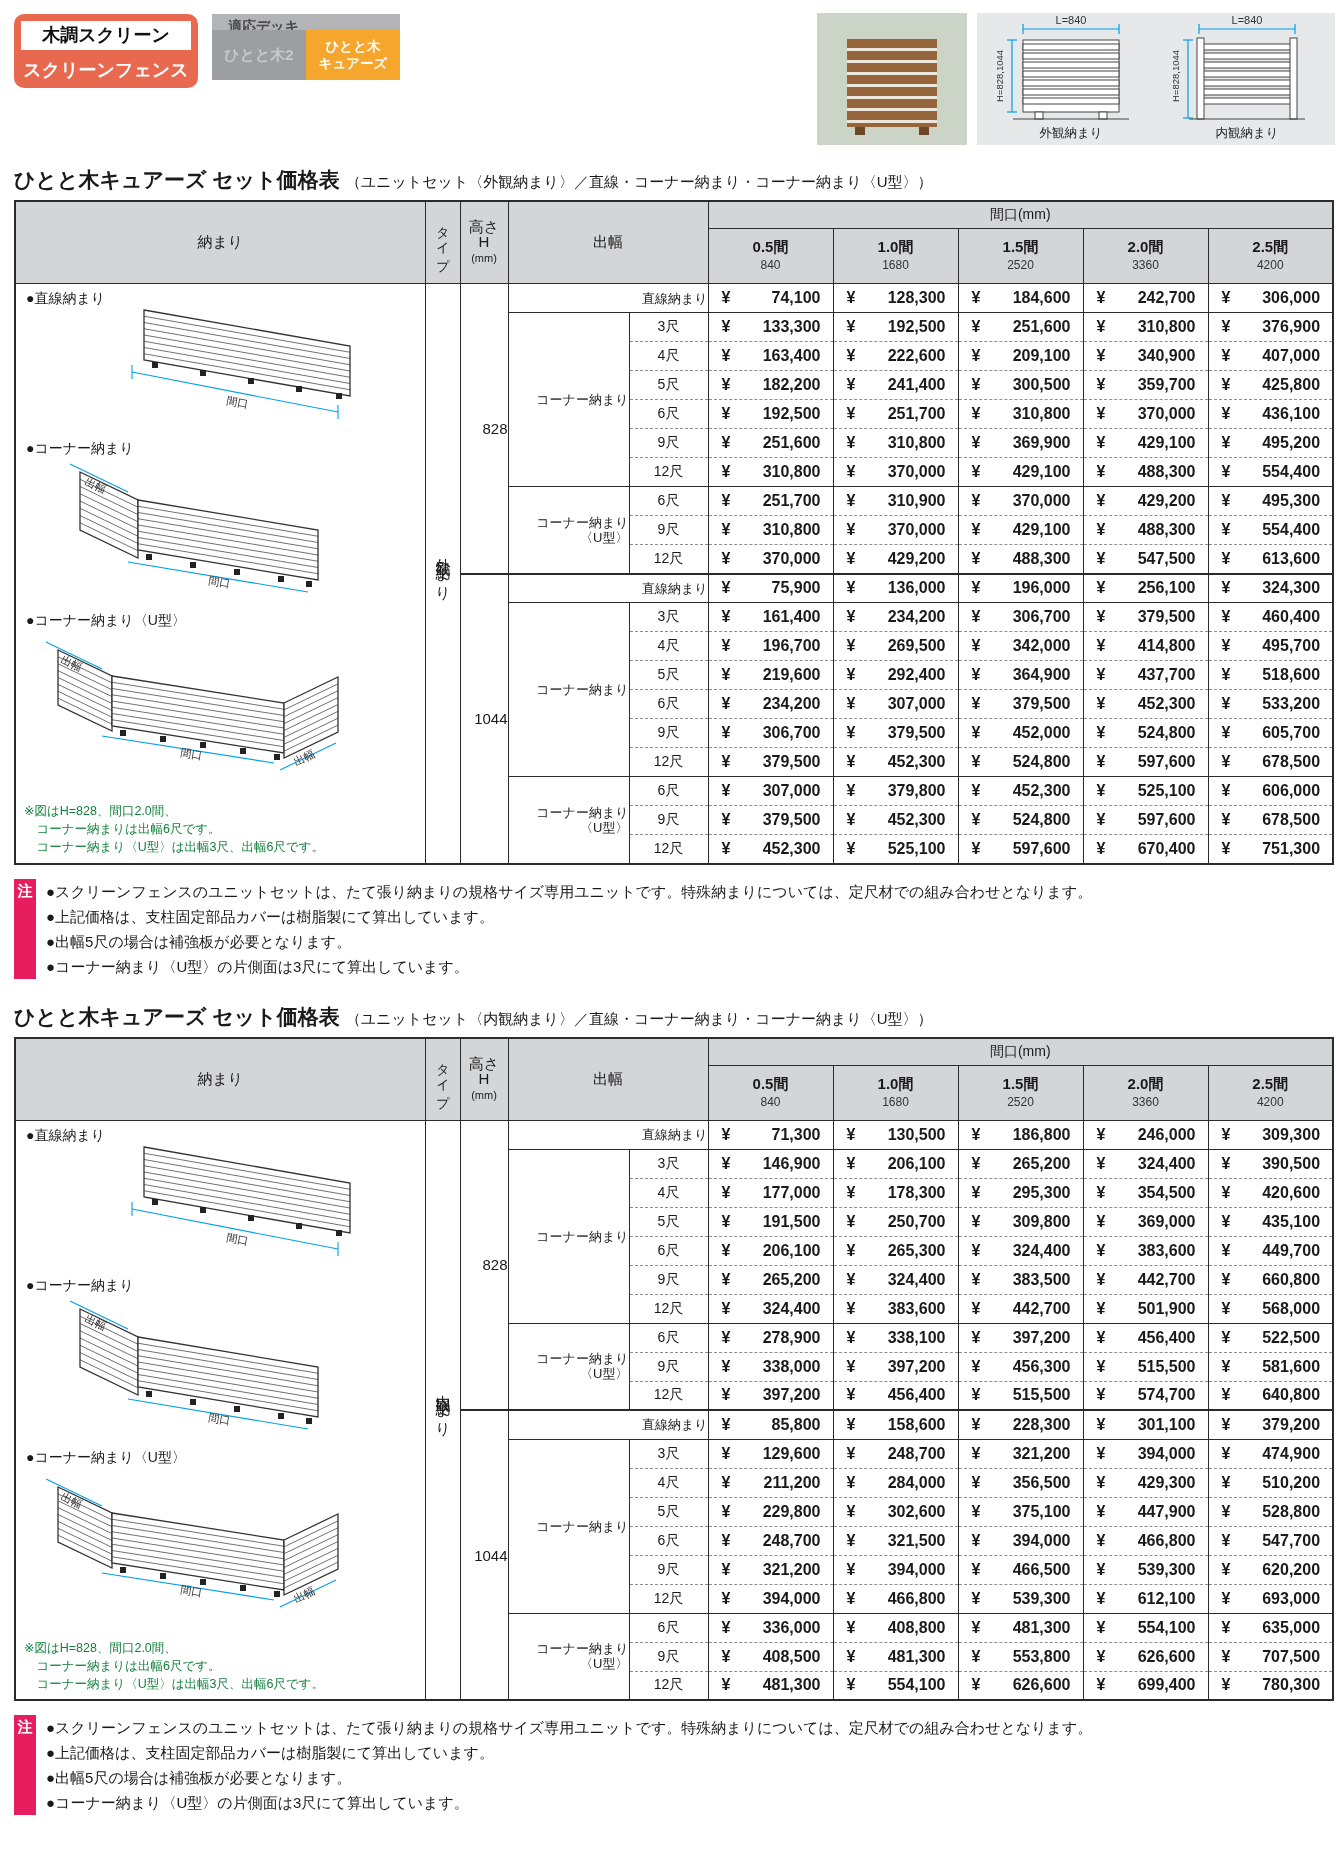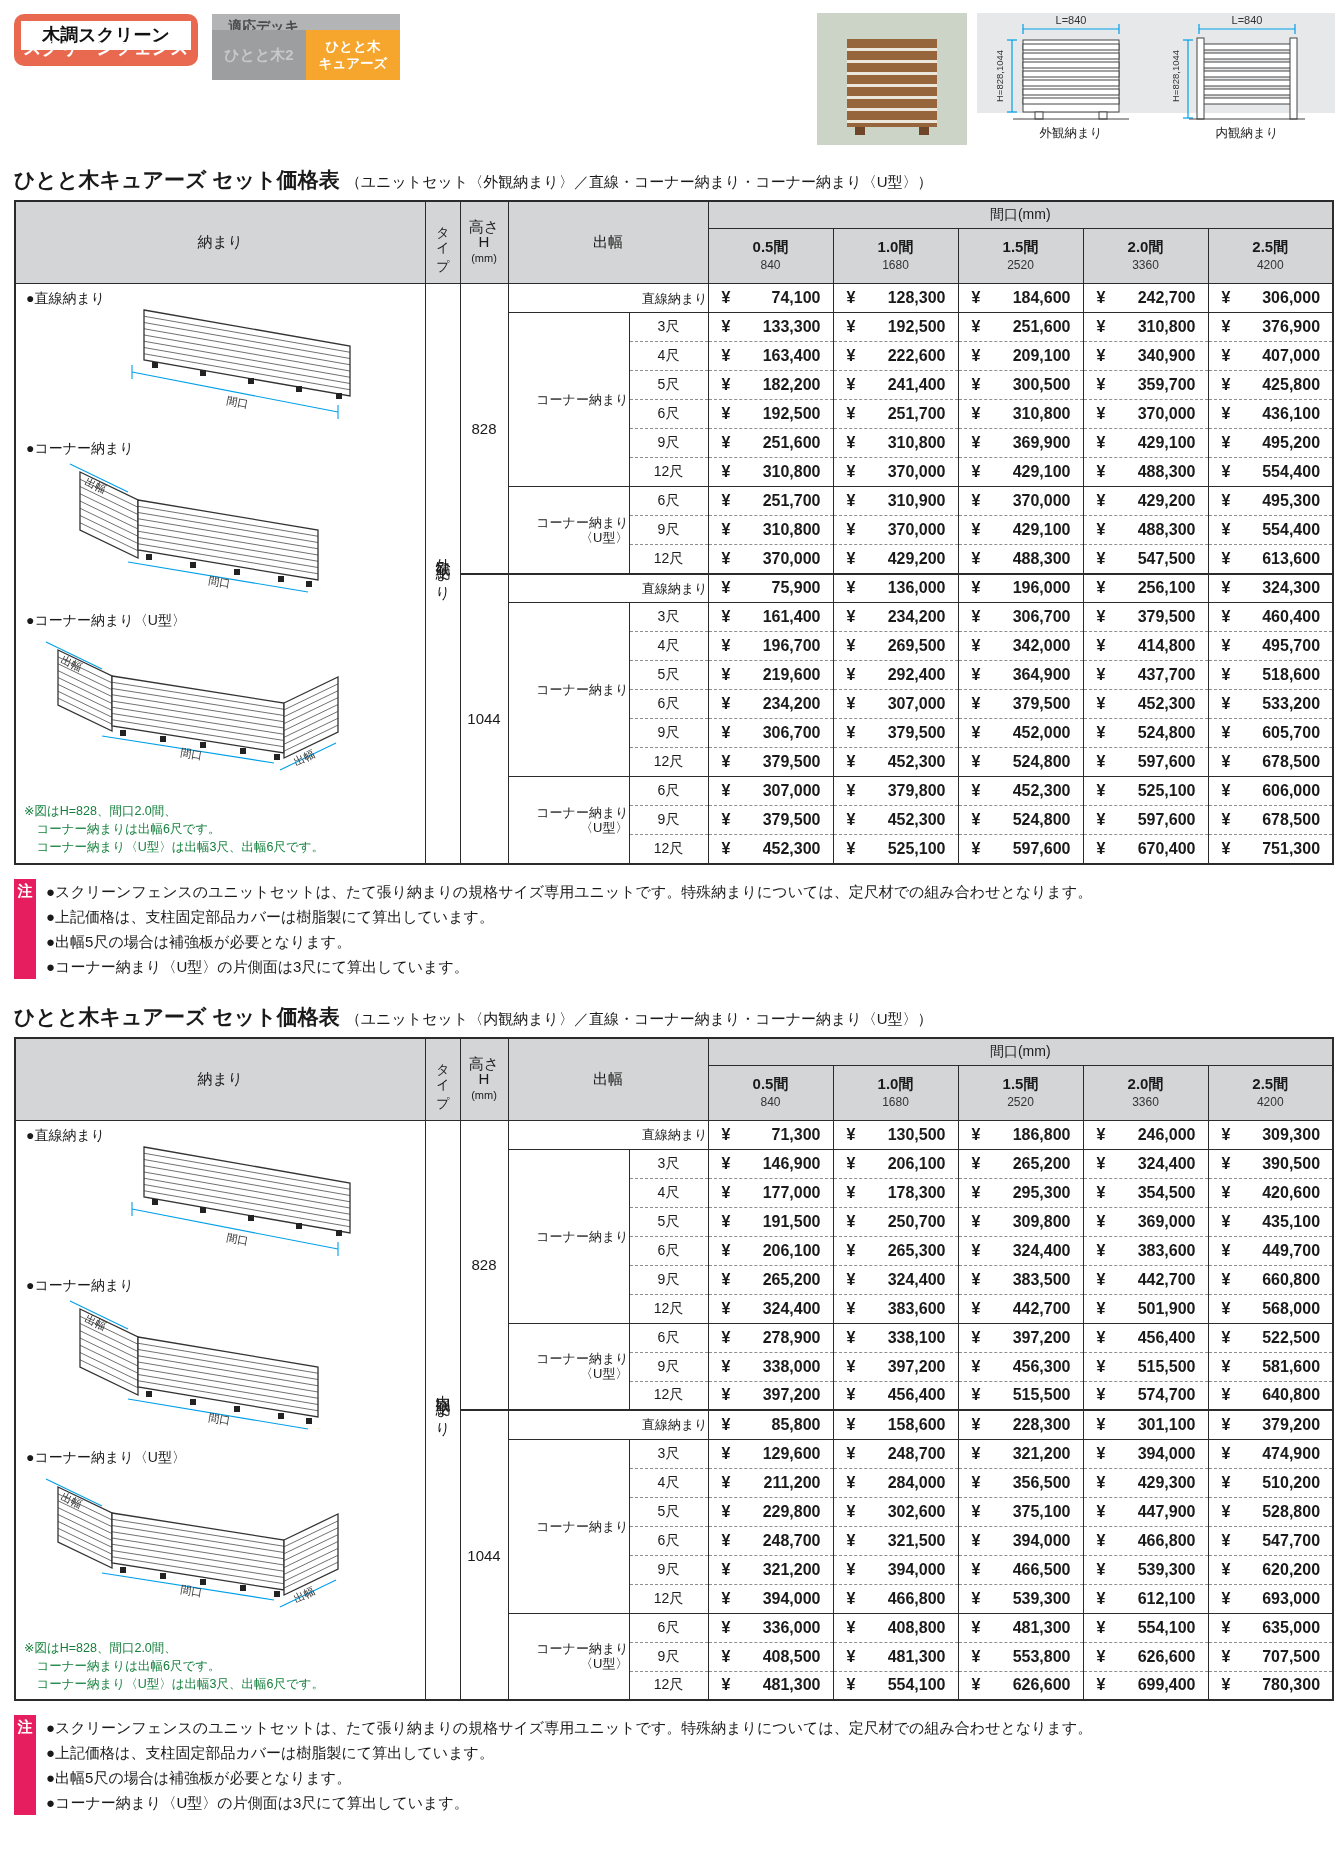--- a/index.html
+++ b/index.html
@@ -1,36 +1,36 @@
 <!DOCTYPE html>
 <html><head>
 <meta charset="utf-8">
 <style>
   html,body{margin:0;padding:0;background:#fff;}
   body{width:1336px;font-family:"Liberation Sans","DejaVu Sans",sans-serif;color:#1a1a1a;}
   .page{position:relative;width:1336px;min-height:1872px;overflow:hidden;}
 
   
   .header{position:relative;height:150px;}
-  .badge{position:absolute;left:14px;top:14px;width:184px;height:52px;background:#e96950;border-radius:10px;}
+  .badge{position:absolute;left:14px;top:14px;width:184px;height:74px;background:#e96950;border-radius:10px;}
   .badge-top{position:absolute;left:7px;right:7px;top:7px;height:29px;background:#fff;color:#111;
     font-weight:bold;font-size:18px;line-height:29px;text-align:center;}
   .badge-bottom{position:absolute;left:0;right:0;bottom:6px;color:#fff;font-weight:bold;font-size:18px;text-align:center;}
   .deck{position:absolute;left:212px;top:14px;width:188px;}
   .deck-title{height:16px;background:#b3b4b5;color:#4a4a4a;font-weight:bold;font-size:14px;line-height:24px;padding-left:16px;}
   .deck-cells{display:flex;height:50px;}
   .deck-cell{flex:1;display:flex;flex-direction:column;justify-content:center;align-items:center;font-weight:bold;}
   .deck-cell.inactive{background:#9d9ea0;color:#c7c8c9;font-size:15px;}
   .deck-cell.active{background:#f6a62c;color:#fff;font-size:13.5px;line-height:17px;}
   .photo{position:absolute;left:817px;top:13px;width:150px;height:132px;background:#ccd4c7;}
   .photo-fence{position:absolute;left:30px;top:26px;width:90px;height:88px;
     background:repeating-linear-gradient(180deg,#96653c 0 9px,#ece7dc 9px 12px);}
   .photo-fence::before,.photo-fence::after{content:"";position:absolute;bottom:-8px;width:10px;height:8px;background:#6f4627;}
   .photo-fence::before{left:8px;} .photo-fence::after{right:8px;}
-  .diagbox{position:absolute;left:977px;top:13px;width:358px;height:100px;background:#e6e8ea;}
+  .diagbox{position:absolute;left:977px;top:13px;width:358px;height:132px;background:#e6e8ea;}
   .diag-svg{position:absolute;top:1px;}
   .blue{stroke:#00a0e9;stroke-width:1.2;fill:none;}
   .lw{stroke:#444;stroke-width:1;fill:#fff;}
 
   
   .sec-title{margin:16px 0 0 14px;}
   .t-big{font-size:21px;font-weight:bold;}
   .t-sub{font-size:15px;margin-left:6px;}
   #t2{margin-top:24px;}
 
@@ -47,21 +47,21 @@
   .hth .mm{font-size:11px;}
   .vtext{writing-mode:vertical-rl;text-orientation:upright;font-size:13px;letter-spacing:1px;margin:0 auto;}
   tbody tr{height:29px;}
   tbody td{padding:0;background:#fff;}
   tr.first td{border-top:1.5px solid #2b2b2b;}
   tr.dash td{border-top:1px dashed #8f8f8f;}
   tr.solid td{border-top:1px solid #2b2b2b;}
   tr.thick td{border-top:2.5px solid #2b2b2b;}
   .sec-label{font-size:13px;text-align:right;padding-left:8px;line-height:15px;}
   .shaku{text-align:center;font-size:14px;}
-  .h-cell{text-align:center;font-size:15px;}
+  .h-cell{text-align:right;font-size:15px;}
   .type-cell{text-align:center;vertical-align:middle;}
   .vtext2{writing-mode:vertical-rl;text-orientation:upright;font-size:15px;letter-spacing:3px;display:inline-block;}
   .price .pin{display:flex;justify-content:space-between;align-items:center;padding:0 12px 0 13px;font-weight:bold;font-size:16px;}
   .nomari-cell{vertical-align:top;}
   .nom-inner{position:relative;width:100%;height:576px;}
   .leg-label{position:absolute;font-size:14px;}
   .leg-svg{position:absolute;}
   .leg0{top:6px;left:10px;} .leg-svg0{top:16px;left:70px;}
   .leg1{top:156px;left:10px;} .leg-svg1{top:166px;left:24px;}
   .leg2{top:328px;left:10px;} .leg-svg2{top:346px;left:14px;}

